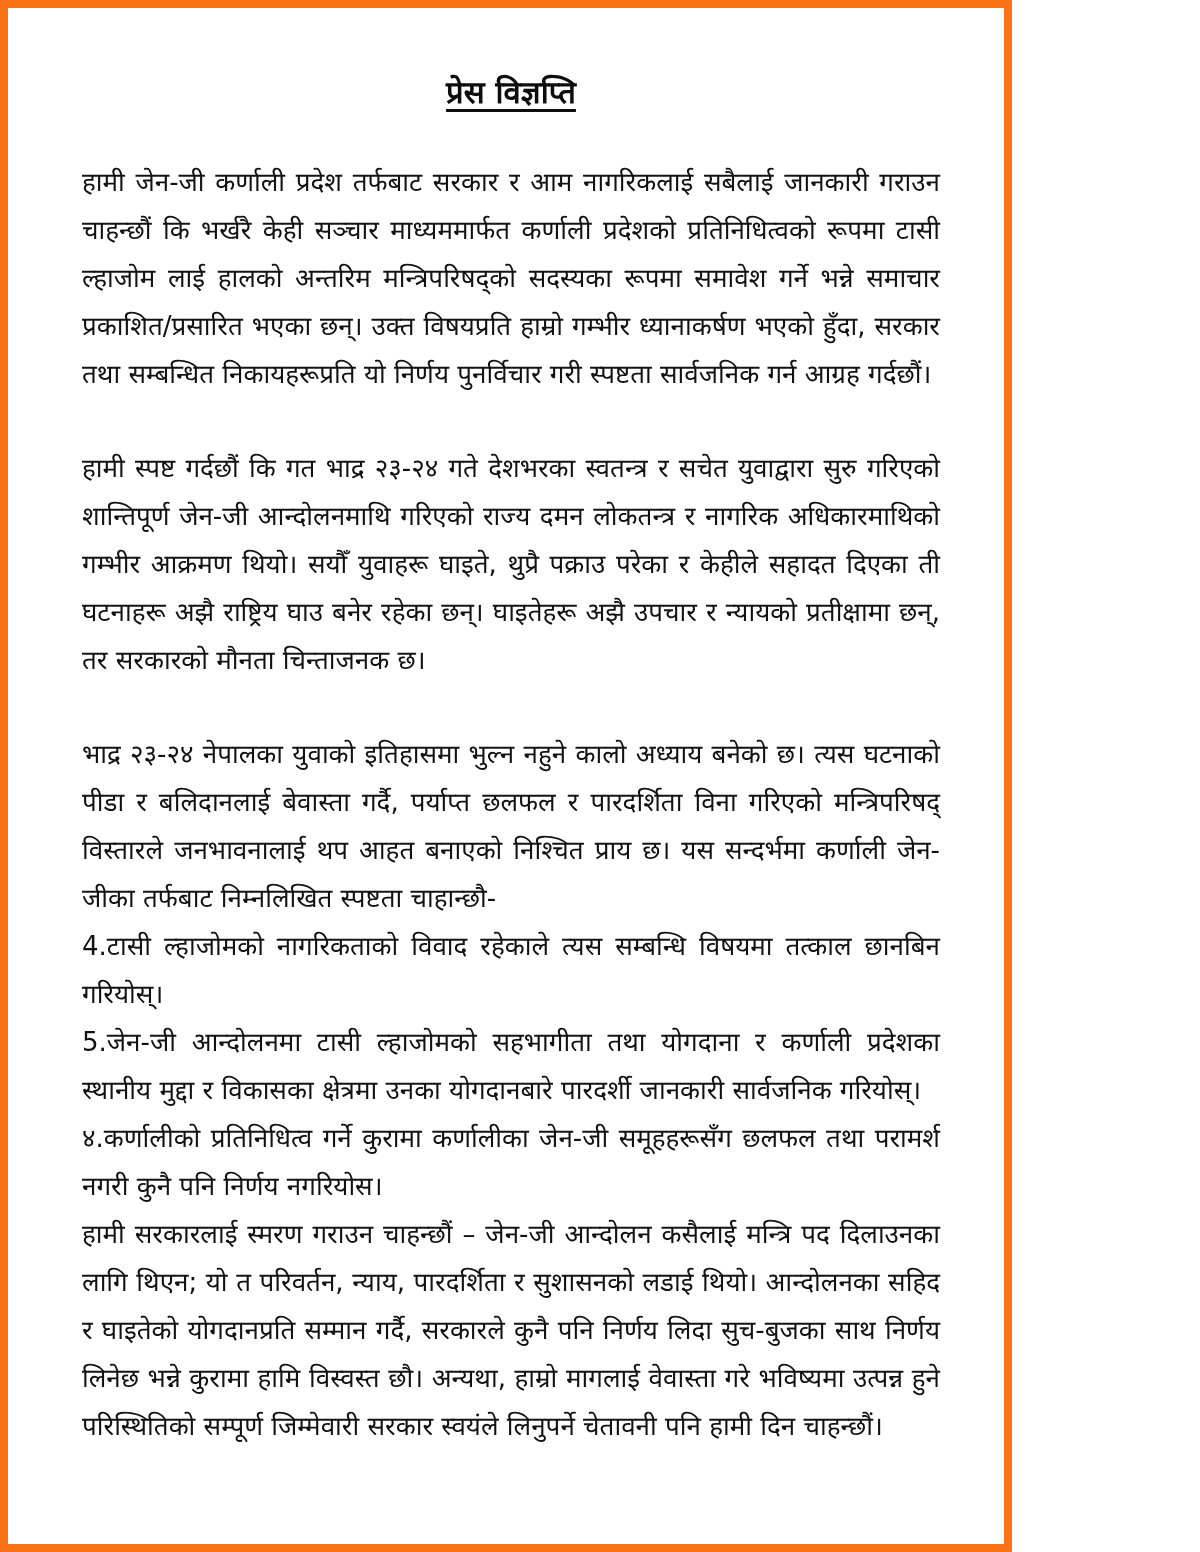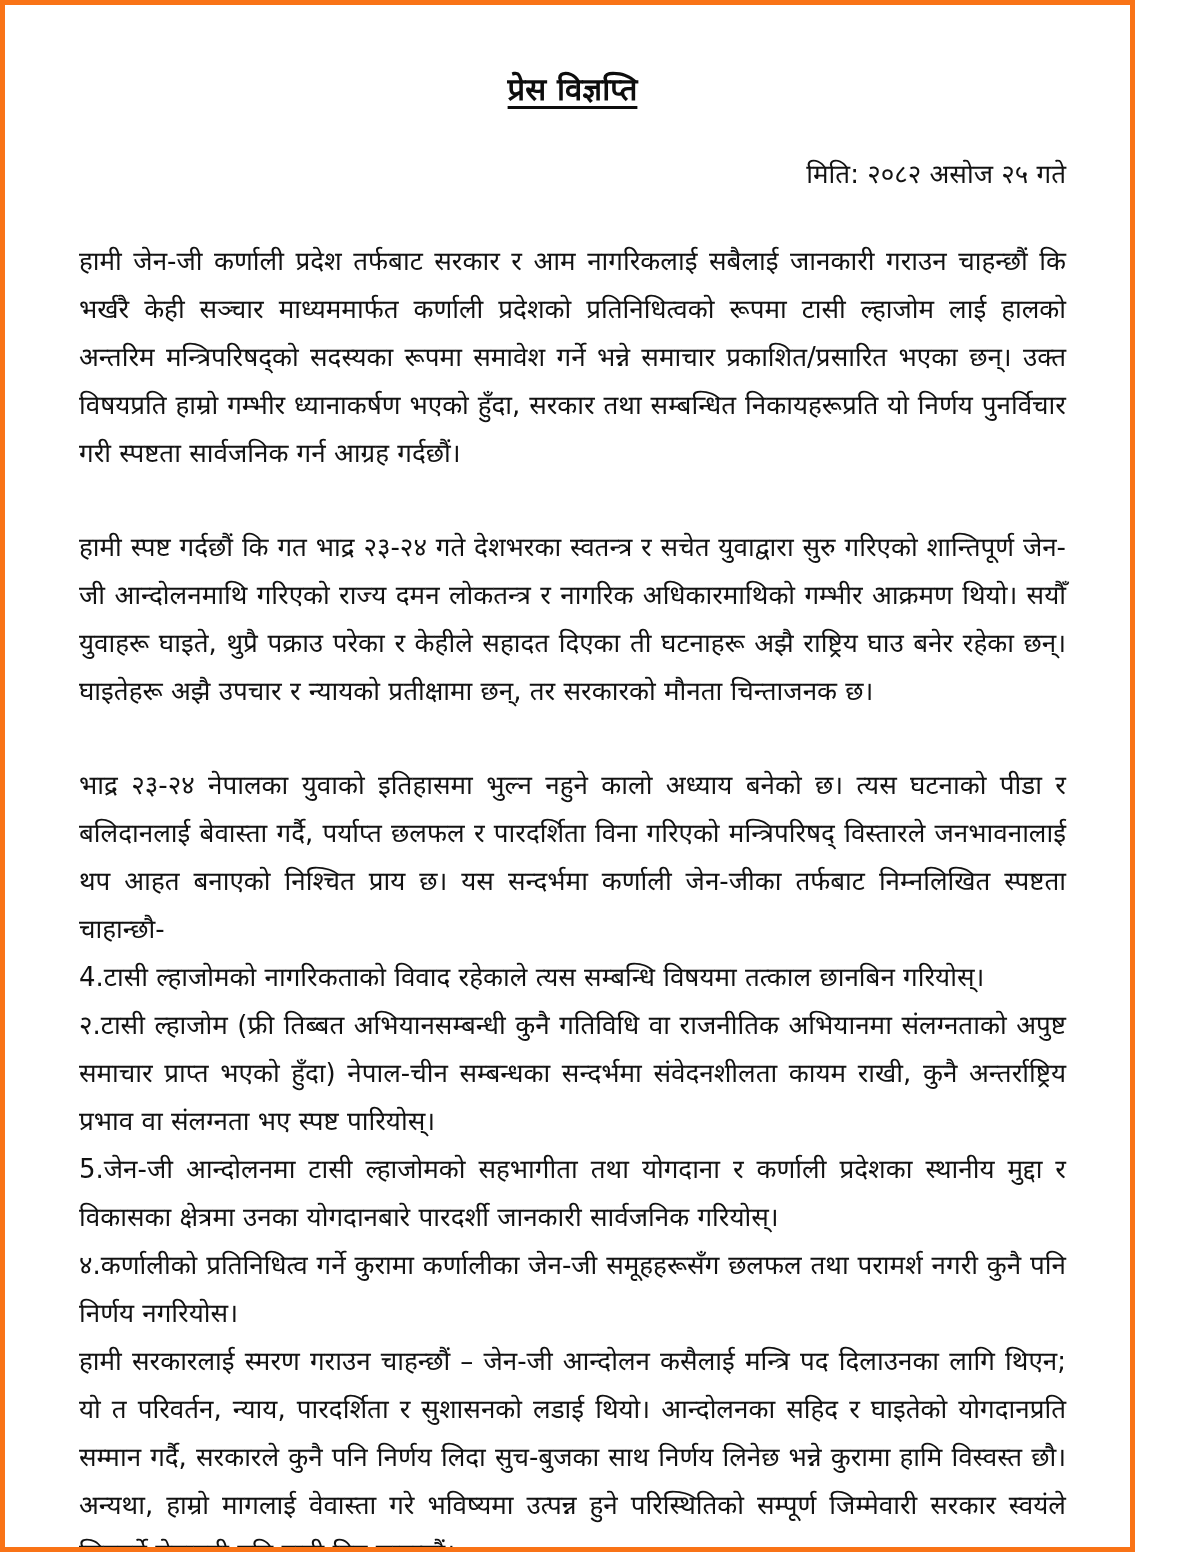--- a/index.html
+++ b/index.html
@@ -1,22 +1,22 @@
 <!DOCTYPE html>
 <html><head>
 <meta charset="utf-8">
 <style>
   html, body { margin:0; padding:0; background:#ffffff; }
   .page {
     position: relative;
-    width: 1135px;
+    width: 1012px;
     height: 1552px;
     box-sizing: border-box;
     background: #ffffff;
-    border: 5px solid #f97316;
+    border: 8px solid #f97316;
     font-family: "DejaVu Sans", sans-serif;
     color: #121212;
     overflow: hidden;
   }
   .page-inner { padding: 62px 64px 0 74px; }
 
   .doc-title {
     text-align: center;
     font-size: 31px;
     font-weight: bold;
@@ -47,30 +47,28 @@
   .it { }
 </style>
 </head>
 <body>
 
 <div class="page">
   <div class="page-inner">
 
     <h1 class="doc-title">प्रेस विज्ञप्ति</h1>
 
-    <div class="date-line">मिति: २०८२ असोज २५ गते</div>
 
 
     <p class="para gap"><span>हामी </span><span class="it">जेन-जी कर्णाली प्रदेश</span><span> तर्फबाट सरकार र आम नागरिकलाई सबैलाई जानकारी गराउन चाहन्छौं कि भर्खरै केही सञ्चार माध्यममार्फत कर्णाली प्रदेशको प्रतिनिधित्वको रूपमा </span><span class="it">टासी ल्हाजोम</span><span> लाई हालको अन्तरिम मन्त्रिपरिषद्को सदस्यका रूपमा समावेश गर्ने भन्ने समाचार प्रकाशित/प्रसारित भएका छन्। उक्त विषयप्रति हाम्रो गम्भीर ध्यानाकर्षण भएको हुँदा, सरकार तथा सम्बन्धित निकायहरूप्रति यो निर्णय पुनर्विचार गरी स्पष्टता सार्वजनिक गर्न आग्रह गर्दछौं।</span></p>
 
     <p class="para gap"><span>हामी स्पष्ट गर्दछौं कि गत भाद्र २३-२४ गते देशभरका स्वतन्त्र र सचेत युवाद्वारा सुरु गरिएको </span><span class="it">शान्तिपूर्ण जेन-जी आन्दोलन</span><span>माथि गरिएको राज्य दमन लोकतन्त्र र नागरिक अधिकारमाथिको गम्भीर आक्रमण थियो। सयौँ युवाहरू घाइते, थुप्रै पक्राउ परेका र केहीले सहादत दिएका ती घटनाहरू अझै राष्ट्रिय घाउ बनेर रहेका छन्। घाइतेहरू अझै उपचार र न्यायको प्रतीक्षामा छन्, तर सरकारको मौनता चिन्ताजनक छ।</span></p>
 
     <p class="para gap"><span>भाद्र २३-२४ नेपालका युवाको इतिहासमा भुल्न नहुने कालो अध्याय बनेको छ। त्यस घटनाको पीडा र बलिदानलाई बेवास्ता गर्दै, पर्याप्त छलफल र पारदर्शिता विना गरिएको मन्त्रिपरिषद् विस्तारले जनभावनालाई थप आहत बनाएको निश्चित प्राय छ। यस सन्दर्भमा कर्णाली जेन-जीका तर्फबाट निम्नलिखित स्पष्टता चाहान्छौ-</span></p>
 
     <p class="para"><span>4.टासी ल्हाजोमको नागरिकताको विवाद रहेकाले त्यस सम्बन्धि विषयमा तत्काल छानबिन गरियोस्।</span></p>
-    <p class="para"><span>२.टासी ल्हाजोम (फ्री तिब्बत अभियानसम्बन्धी कुनै गतिविधि वा राजनीतिक अभियानमा संलग्नताको अपुष्ट समाचार प्राप्त भएको हुँदा) नेपाल-चीन सम्बन्धका सन्दर्भमा संवेदनशीलता कायम राखी, कुनै अन्तर्राष्ट्रिय प्रभाव वा संलग्नता भए स्पष्ट पारियोस्।</span></p>
     <p class="para"><span>5.जेन-जी आन्दोलनमा टासी ल्हाजोमको सहभागीता तथा योगदाना र कर्णाली प्रदेशका स्थानीय मुद्दा र विकासका क्षेत्रमा उनका योगदानबारे पारदर्शी जानकारी सार्वजनिक गरियोस्।</span></p>
     <p class="para"><span>४.कर्णालीको प्रतिनिधित्व गर्ने कुरामा कर्णालीका जेन-जी समूहहरूसँग छलफल तथा परामर्श नगरी कुनै पनि निर्णय नगरियोस।</span></p>
 
     <p class="para"><span>हामी सरकारलाई स्मरण गराउन चाहन्छौं – </span><span class="it">जेन-जी आन्दोलन कसैलाई मन्त्रि पद दिलाउनका लागि थिएन; यो त परिवर्तन, न्याय, पारदर्शिता र सुशासनको लडाई थियो।</span><span> आन्दोलनका सहिद र घाइतेको योगदानप्रति सम्मान गर्दै, सरकारले कुनै पनि निर्णय लिदा सुच-बुजका साथ निर्णय लिनेछ भन्ने कुरामा हामि विस्वस्त छौ। अन्यथा, हाम्रो मागलाई वेवास्ता गरे भविष्यमा उत्पन्न हुने परिस्थितिको सम्पूर्ण जिम्मेवारी सरकार स्वयंले लिनुपर्ने चेतावनी पनि हामी दिन चाहन्छौं।</span></p>
 
   </div>
 </div>
 
 </body></html>

